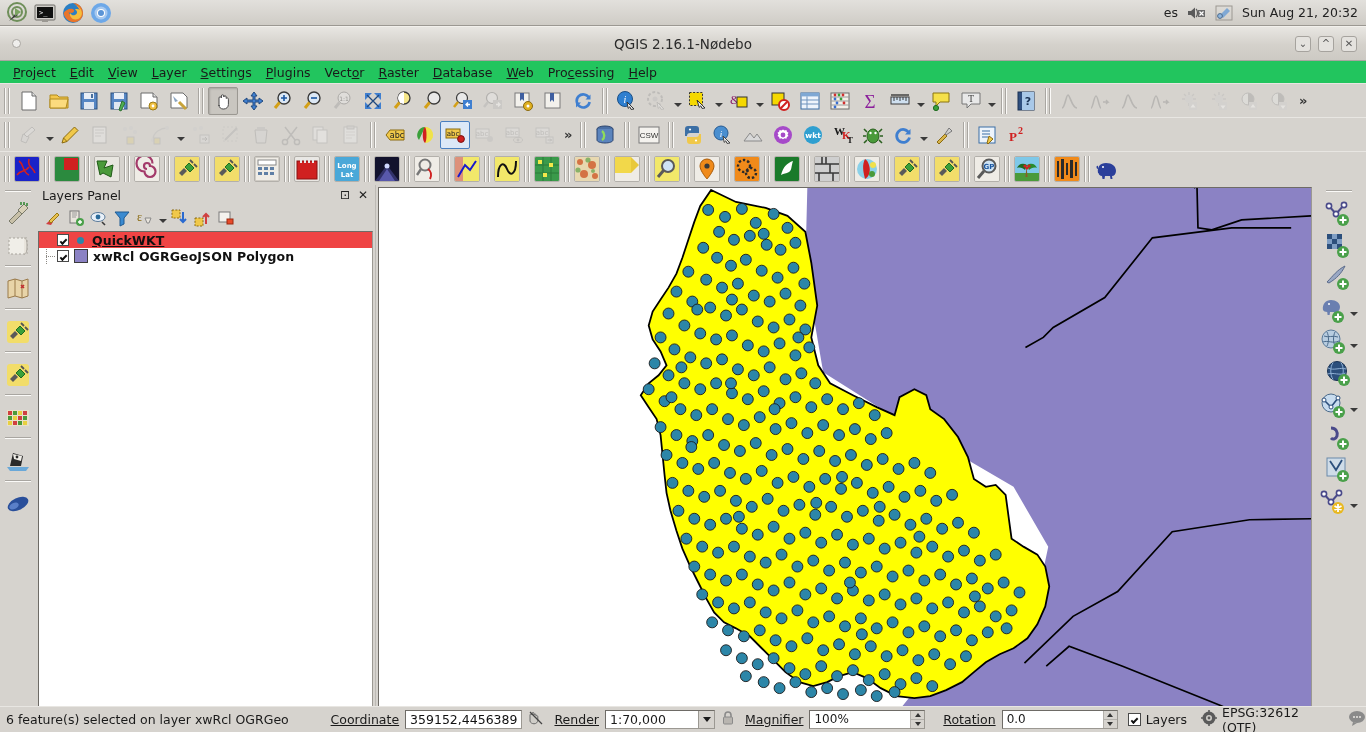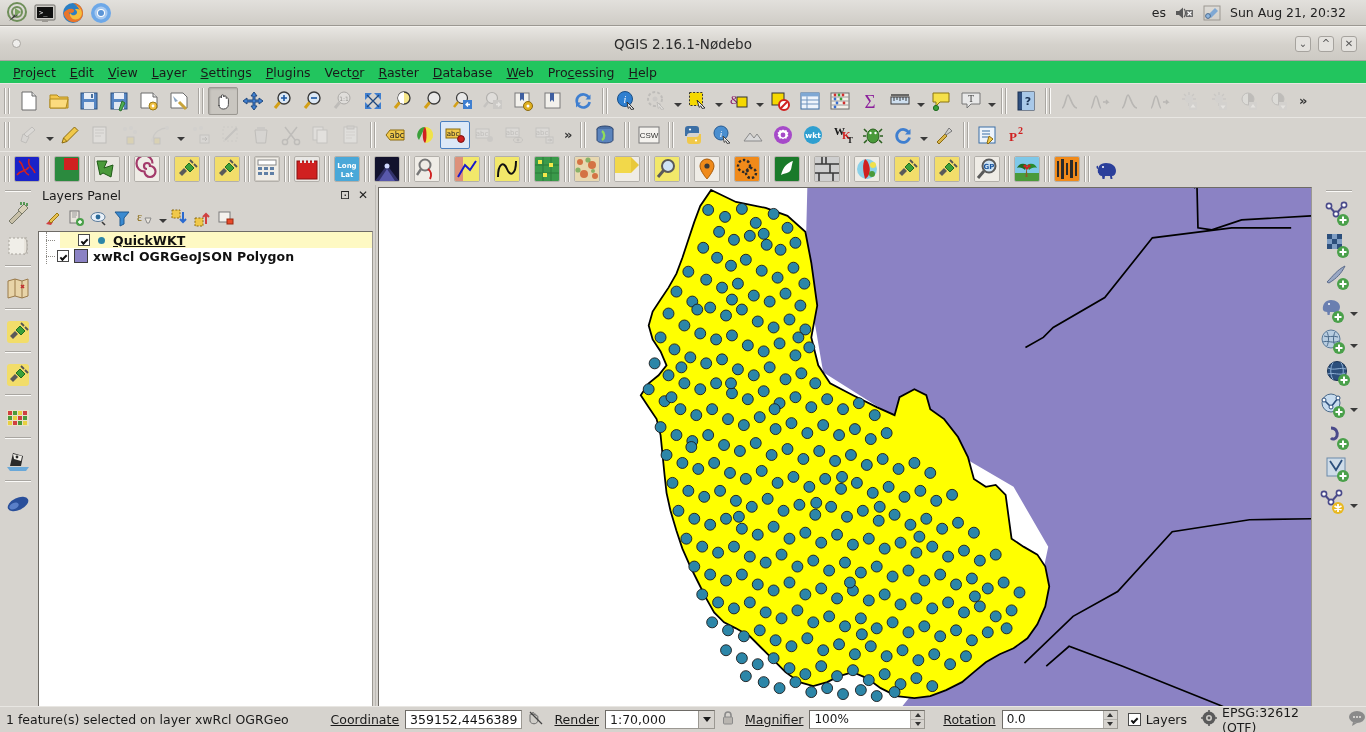--- a/index.html
+++ b/index.html
@@ -15,21 +15,21 @@
 
   
   .sysbar {
     position: absolute; left: 0; top: 0; width: 1366px; height: 26px;
     background: linear-gradient(to bottom, #e2e0dc 0%, #cfccc6 100%);
     border-bottom: 1px solid #9b9892;
     display: flex; align-items: center;
   }
   .sys-launchers { display: flex; align-items: center; gap: 6px; padding-left: 6px; }
   .launcher { width: 22px; height: 22px; position: relative; cursor: pointer; }
-  .sys-right { margin-left: auto; display: flex; align-items: center; gap: 8px; padding-right: 20px; }
+  .sys-right { margin-left: auto; display: flex; align-items: center; gap: 8px; padding-right: 8px; }
   .sys-right .txt { font-size: 12.5px; color: #222; }
   .tray-ico { width: 20px; height: 18px; position: relative; }
 
   
   .win {
     position: absolute; left: 0; top: 26px; width: 1366px; height: 706px;
     background: #d6d3ce;
     border-top: 1px solid #f2f0ec;
   }
   .titlebar {
@@ -138,21 +138,21 @@
   }
   .layer-tree {
     flex: 1; margin: 0 2px 2px 2px; background: #fff;
     border: 1px solid #9b9892; border-top-color: #6e6b66; border-left-color: #6e6b66;
     overflow: hidden; position: relative;
   }
   .layer-row {
     display: flex; align-items: center; height: 16px; gap: 5px;
     padding-left: 18px; font-size: 12.5px; cursor: pointer; position: relative;
   }
-  .layer-row.sel { background: #fef9c3; margin-left: 21px; }
+  .layer-row.sel { background: #ef4444; }
   .layer-row .cb {
     width: 12px; height: 12px; background: #fff; border: 1px solid #4a4a4a;
     position: relative; flex: 0 0 auto;
   }
   .layer-row .cb::after {
     content: ""; position: absolute; left: 2px; top: 4px; width: 5px; height: 2px;
     border-left: 2px solid #111; border-bottom: 2px solid #111;
     transform: rotate(-45deg);
   }
   .sym-pt {
@@ -1741,21 +1741,21 @@
       </div>
     </div>
 
     <div class="panel-tabs">
       <span class="ptab active">Layers Panel</span>
       <span class="ptab">Value Tool</span>
       <span class="ptab">Browser Panel</span>
     </div>
 
     <div class="statusbar">
-      <span class="sb-msg">1 feature(s) selected on layer xwRcl OGRGeo</span>
+      <span class="sb-msg">6 feature(s) selected on layer xwRcl OGRGeo</span>
       <span class="sb-lbl">Coordinate</span>
       <span class="field" style="width:118px;">359152,4456389</span>
       <span style="padding:0 6px;">
         <svg width="16" height="16" viewBox="0 0 16 16">
             <path d="M2 11V5a1 1 0 0 1 2 0V3.5a1 1 0 0 1 2 0V5a1 1 0 0 1 2 0v1a1 1 0 0 1 1.8.6v3.6c0 2-1.6 3.6-3.8 3.6H6c-1.6 0-4-1.2-4-2.8z" fill="#cfcdc8" stroke="#6a6a6a"></path>
             <path d="M2 2l12 12" stroke="#444" stroke-width="1.3"></path>
           </svg>
       </span>
       <span class="sb-lbl">Render</span>
       <span class="combo">

